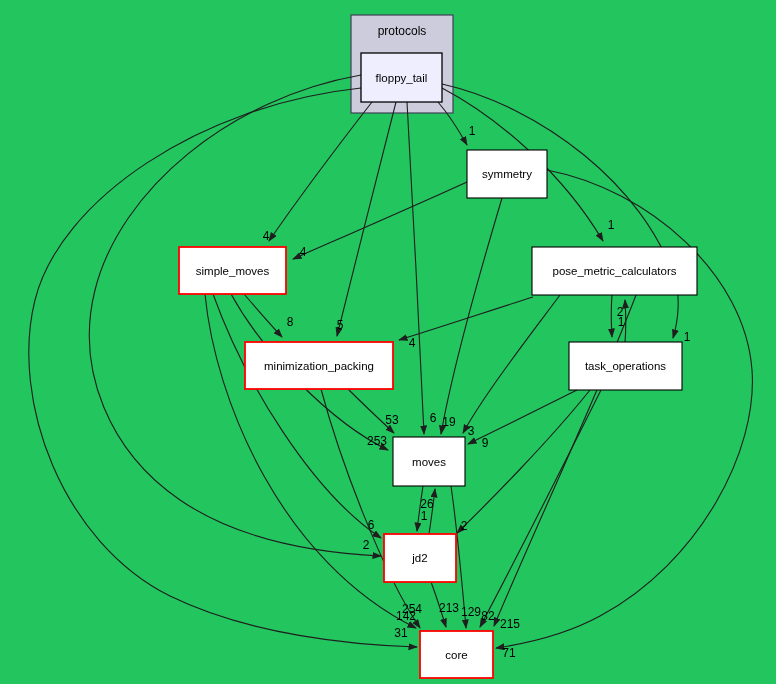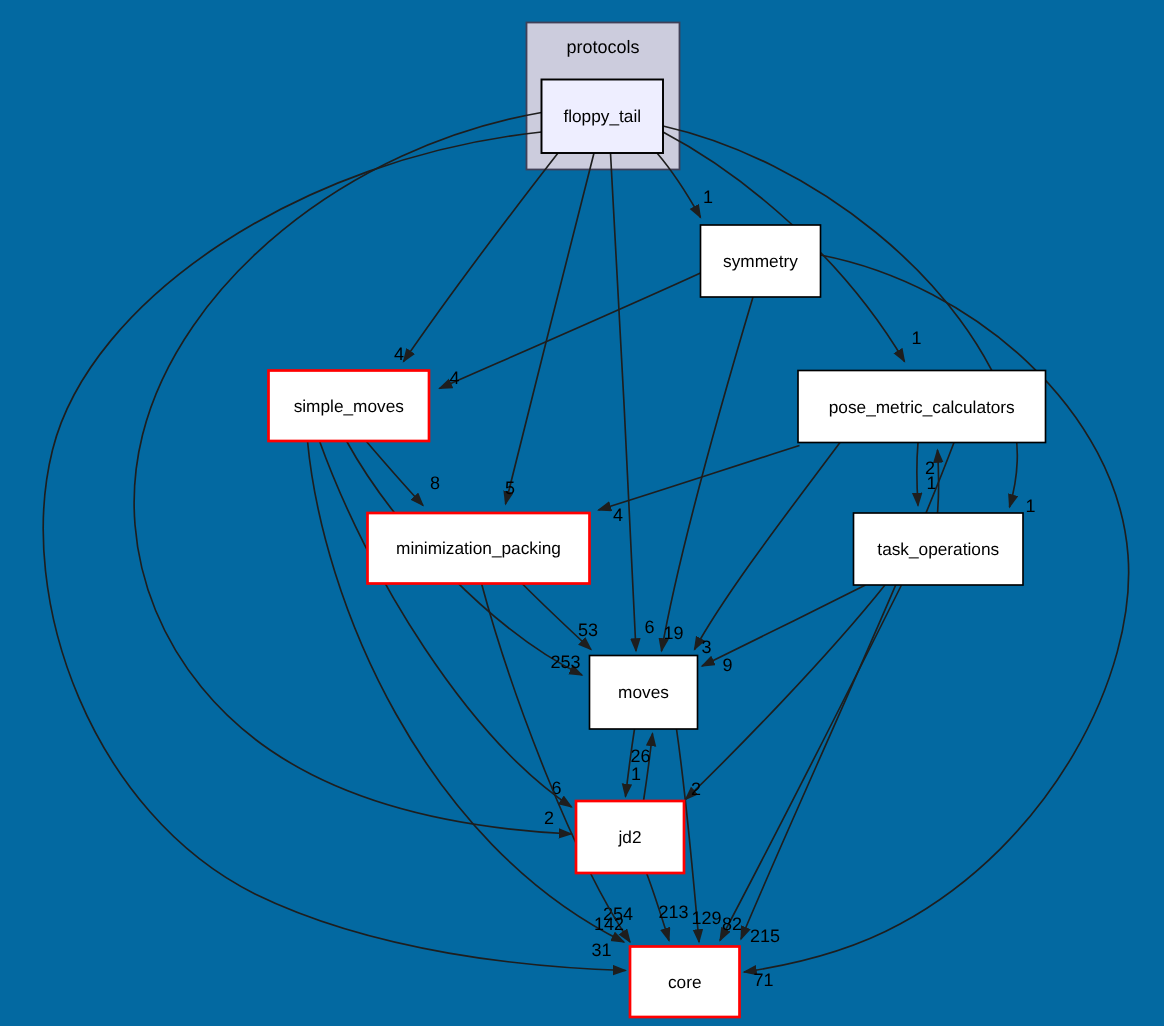--- a/index.html
+++ b/index.html
@@ -1,16 +1,16 @@
 <!DOCTYPE html>
 <html><head>
 <meta charset="utf-8">
 <style>
   html,body{margin:0;padding:0;background:#ffffff;}
-  .stage{position:relative;width:776px;height:684px;background:#0369a1;overflow:hidden;
+  .stage{position:relative;width:776px;height:684px;background:#22c55e;overflow:hidden;
          font-family:"Liberation Sans", sans-serif;}
   svg{position:absolute;left:0;top:0;}
   .edge{fill:none;stroke:#1e1e1e;stroke-width:1.1;}
   .edge-label{font-size:12px;fill:#000;text-anchor:middle;}
   .node-label{font-size:11.5px;fill:#000;text-anchor:middle;dominant-baseline:middle;}
   .cluster-label{font-size:12px;fill:#000;text-anchor:middle;}
 </style>
 </head>
 <body>
 

